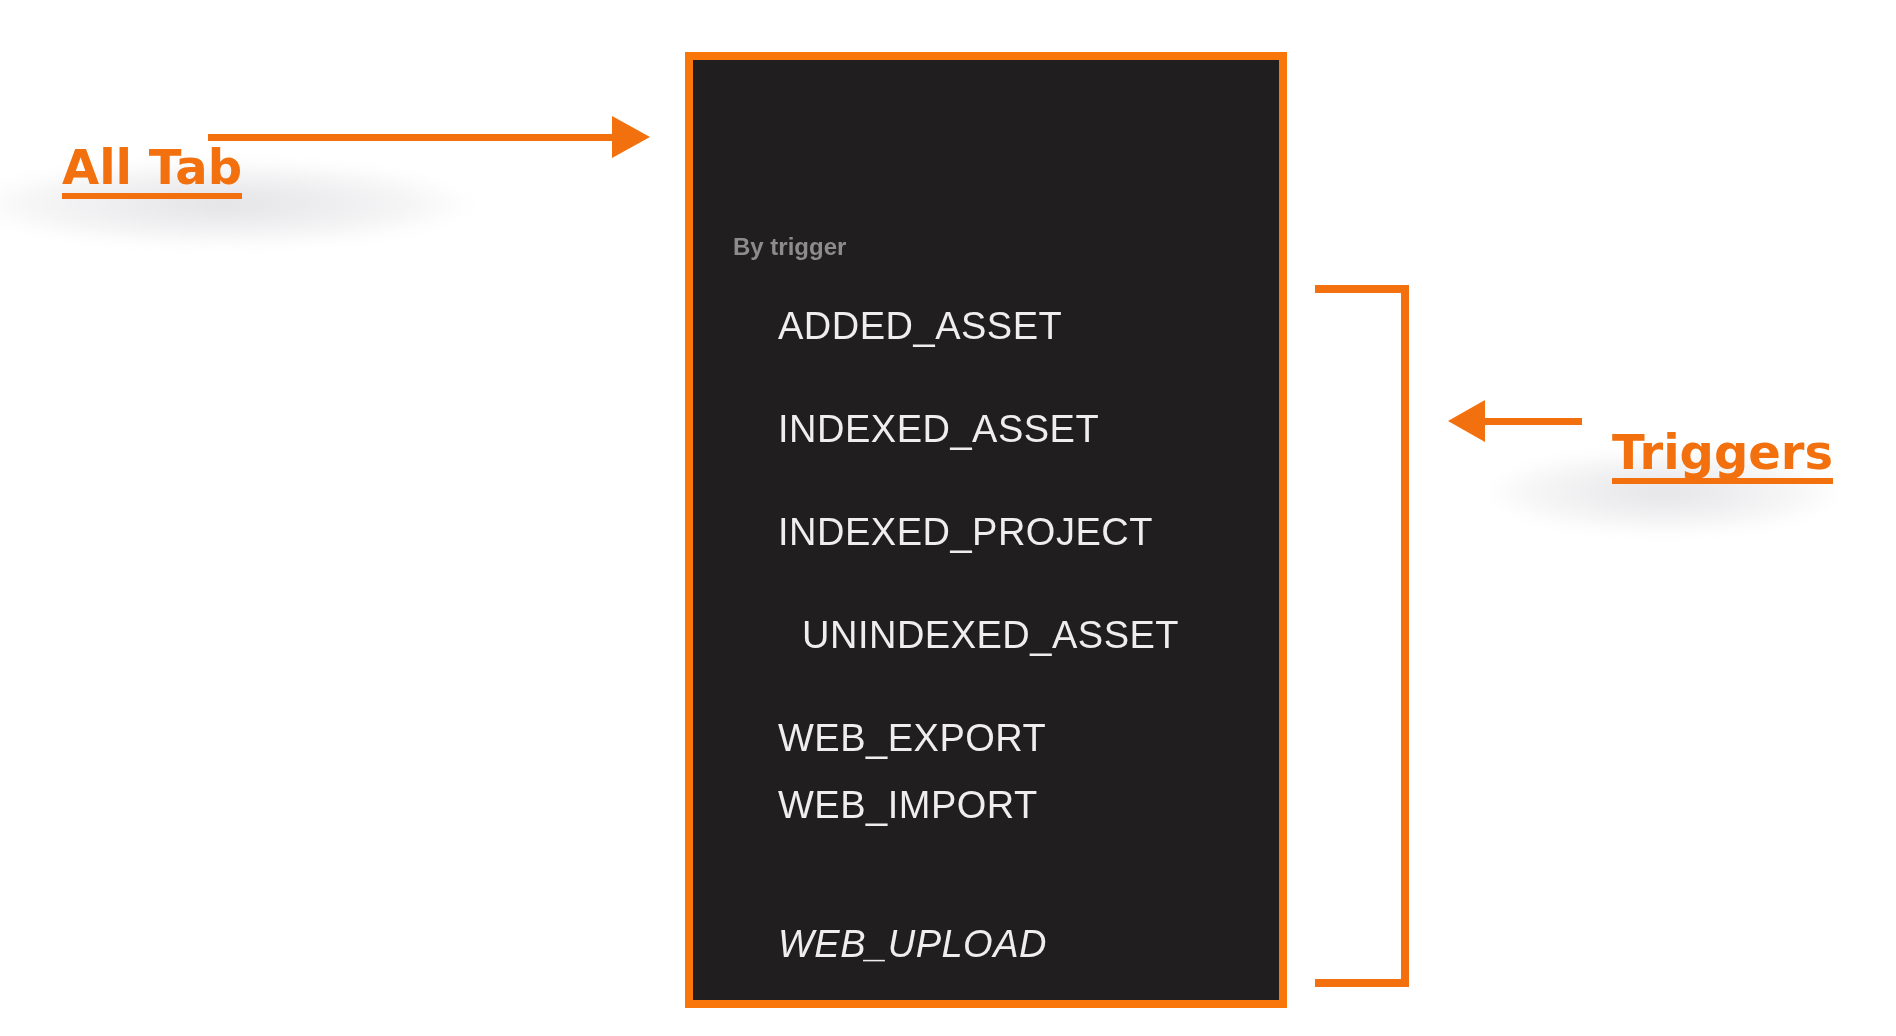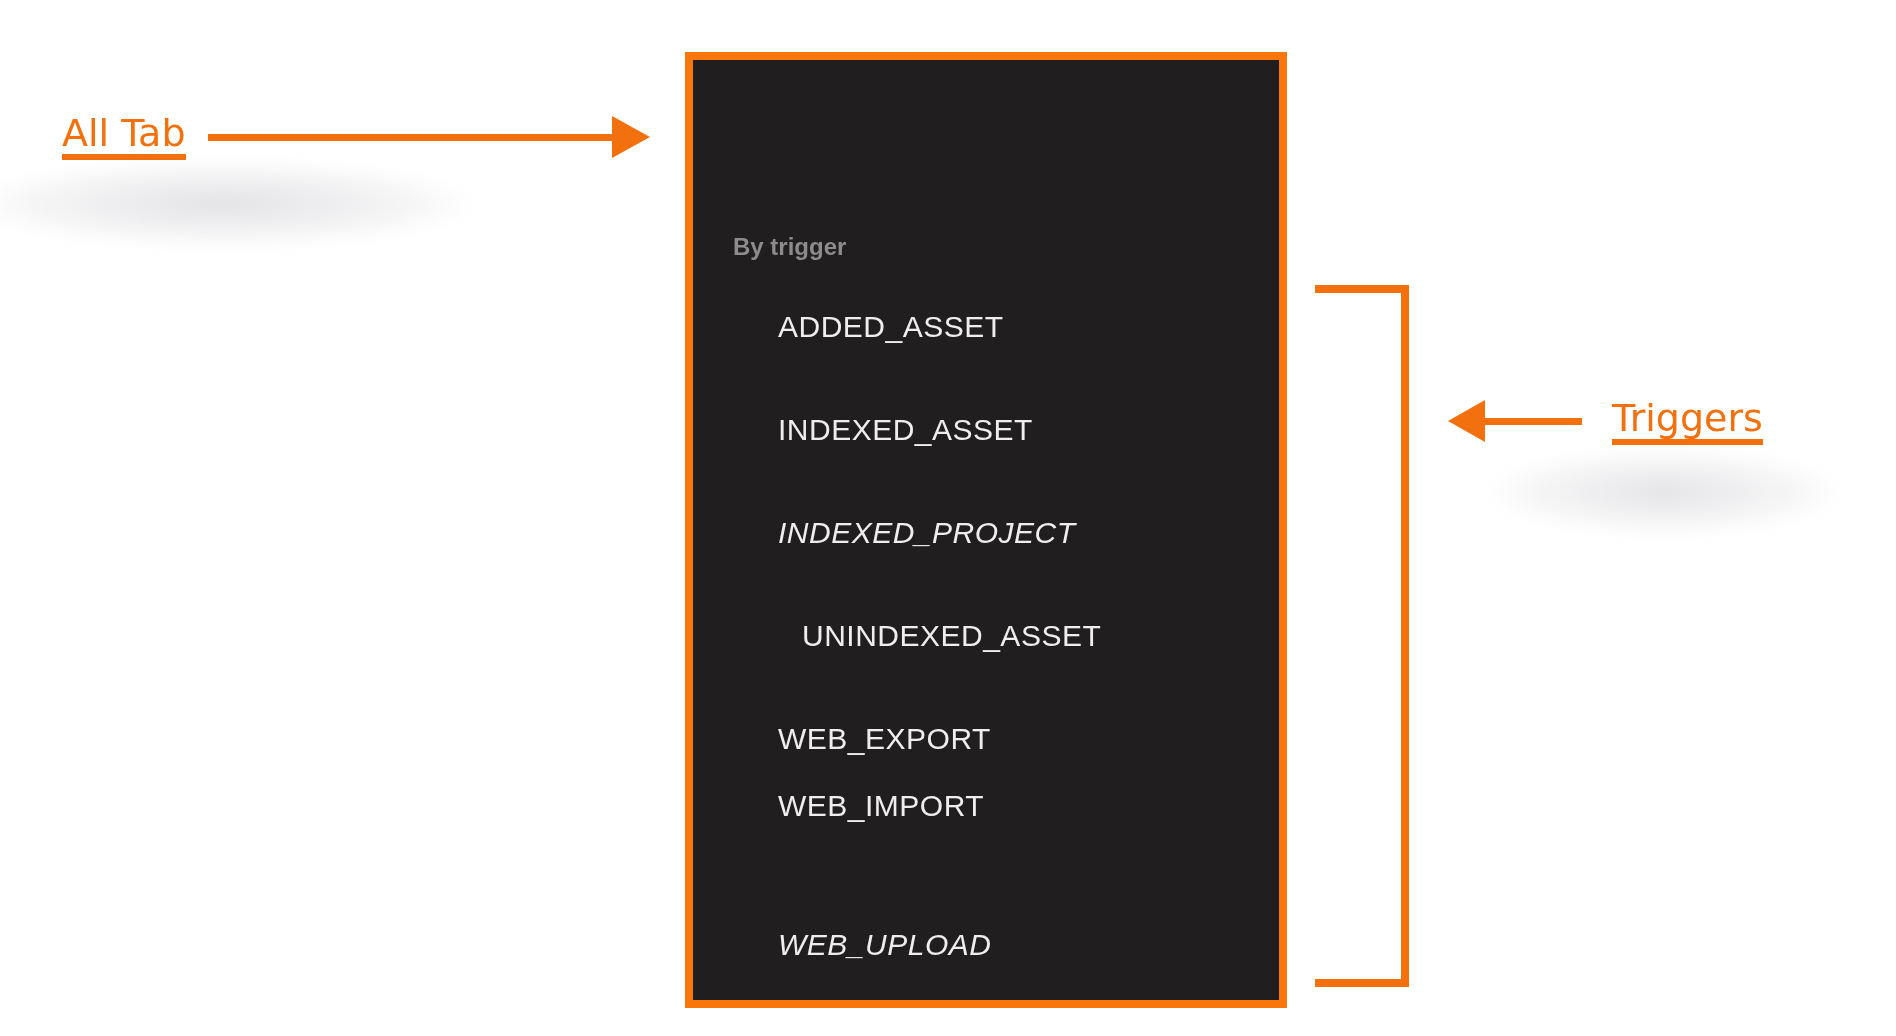--- a/index.html
+++ b/index.html
@@ -37,28 +37,29 @@
     display:flex;align-items:center;padding-left:85px;
     color:var(--item_text);font-size:30px;letter-spacing:0.5px;cursor:pointer;
   }
   .group-label{
     position:absolute;left:40px;top:172px;height:30px;line-height:30px;
     color:var(--group_label_text);font-size:24px;font-weight:bold;
   }
   .menu-item{
     position:absolute;left:0;width:100%;height:103px;
     display:flex;align-items:center;padding-left:85px;
-    color:var(--item_text);font-size:30px;letter-spacing:0.5px;cursor:pointer;
+    color:var(--item_text);font-size:38px;letter-spacing:0.5px;cursor:pointer;
   }
 
   
   .callout{
     position:absolute;color:var(--accent_orange);
-    font-family:"DejaVu Sans",sans-serif;font-weight:normal;font-size:38px;
+    font-family:"DejaVu Sans",sans-serif;font-weight:bold;font-size:48px;
     line-height:1.0;
+    margin-top:29px;
   }
   .callout .u{display:inline-block;border-bottom:6px solid var(--accent_orange);padding-bottom:2px;}
   .label-all-tab{left:62px;top:114px;}
   .label-triggers{left:1612px;top:399px;}
 
   .arrow-line{position:absolute;background:var(--accent_orange);height:7px;}
   .line-all-tab{left:208px;top:134px;width:406px;}
   .line-triggers{left:1483px;top:418px;width:99px;}
 
   .arrow-head{position:absolute;width:0;height:0;}
@@ -87,21 +88,21 @@
 </div>
 <div class="arrow-line line-all-tab"></div>
 <div class="arrow-head head-right"></div>
 
 <div class="panel">
   <div class="menu">
     <div class="group-label">By trigger</div>
     <div>
         <div class="menu-item" style="top: 215px;">ADDED_ASSET</div>
         <div class="menu-item" style="top: 318px;">INDEXED_ASSET</div>
-        <div class="menu-item" style="top: 421px; font-style: italic;">INDEXED_PROJECT</div>
+        <div class="menu-item" style="top: 421px;">INDEXED_PROJECT</div>
         <div class="menu-item" style="top: 524px; margin-left: 24px;">UNINDEXED_ASSET</div>
         <div class="menu-item" style="top: 627px;">WEB_EXPORT</div>
         <div class="menu-item" style="top: 694px;">WEB_IMPORT</div>
         <div class="menu-item" style="top: 833px; font-style: italic;">WEB_UPLOAD</div>
       </div>
   </div>
 </div>
 
 <div class="bracket"></div>
 <div class="arrow-head head-left"></div>

